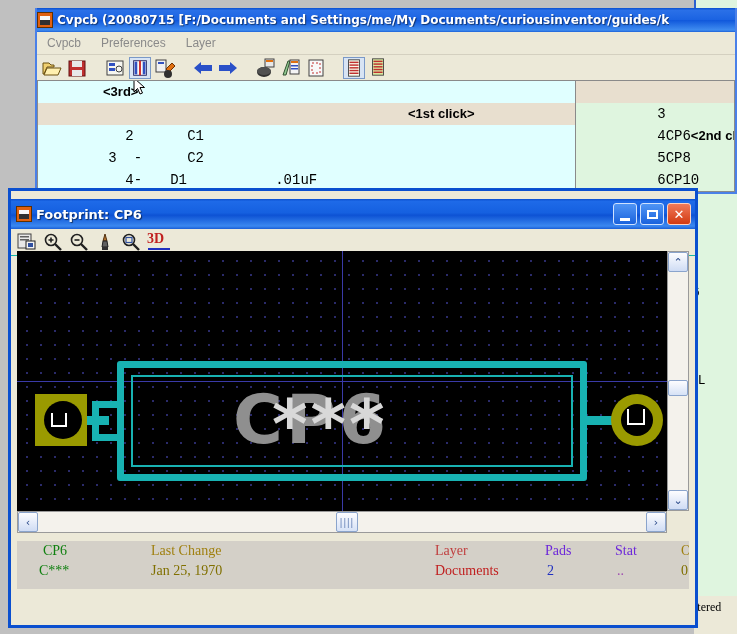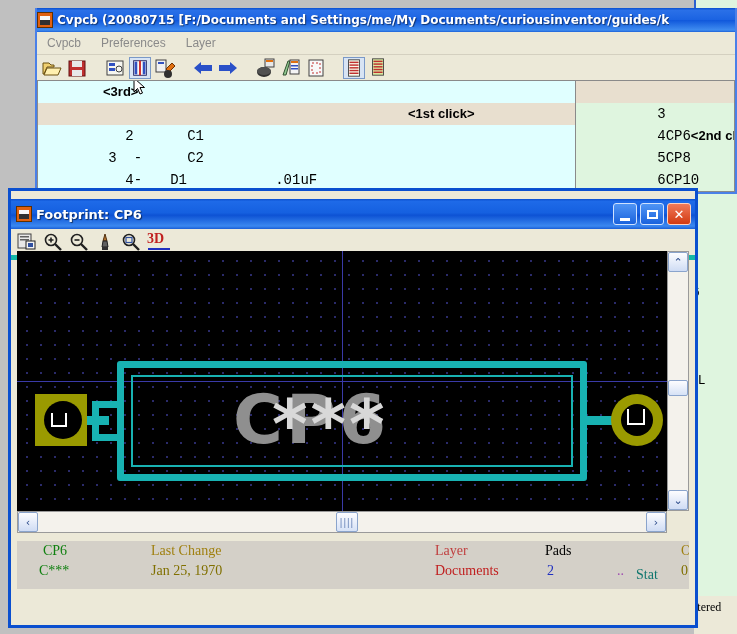--- a/index.html
+++ b/index.html
@@ -121,21 +121,21 @@
   .wb.close{background:linear-gradient(to bottom,#f07a5a,#d23a12);border-color:#ffd2c0;}
   .wb .gl{position:absolute;left:0;right:0;top:0;bottom:0;color:#fff;
     display:flex;align-items:center;justify-content:center;font-size:13px;font-weight:bold;
     font-family:"DejaVu Sans",sans-serif;}
   .wb.min .gl{align-items:flex-end;padding-bottom:3px;}
   .wb.min .bar{width:10px;height:3px;background:#fff;}
   .wb.max .sq{width:11px;height:9px;border:2px solid #fff;box-sizing:border-box;}
 
   #fpv-toolbar{
     height:26px;background:#ece9d8;display:flex;align-items:center;
-    padding-left:6px;gap:6px;border-bottom:5px solid #14b8a6;
+    padding-left:6px;gap:6px;border-bottom:1px solid #14b8a6;
   }
   .fb{width:20px;height:20px;position:relative;}
 
   
   #fpv-canvas-wrap{position:absolute;left:6px;top:60px;right:6px;bottom:92px;}
   #pcb-canvas{
     position:absolute;left:0;top:0;right:22px;bottom:22px;
     background:#000;overflow:hidden;
   }
   #pcb-canvas .dots{
@@ -533,23 +533,23 @@
   <div id="fpv-info">
     <span class="cell lbl" style="left:26px;color:#108010;">CP6</span>
     <span class="cell val" style="left:22px;color:#108010;">C***</span>
 
     <span class="cell lbl" style="left:134px;color:#a08010;">Last Change</span>
     <span class="cell val" style="left:134px;color:#807000;">Jan 25, 1970</span>
 
     <span class="cell lbl" style="left:418px;color:#c04040;">Layer</span>
     <span class="cell val" style="left:418px;color:#c02020;">Documents</span>
 
-    <span class="cell lbl" style="left:528px;color:#000000;">Pads</span>
+    <span class="cell lbl" style="left:528px;color:#6d28d9;">Pads</span>
     <span class="cell val" style="left:530px;color:#2030c0;">2</span>
 
-    <span class="cell lbl" style="left:619px;color:#0f766e;margin-top:24px;">Stat</span>
+    <span class="cell lbl" style="left:598px;color:#6d28d9;">Stat</span>
     <span class="cell val" style="left:600px;color:#a050b0;">..</span>
 
     <span class="cell lbl" style="left:664px;color:#a08010;">Or</span>
     <span class="cell val" style="left:664px;color:#807000;">0.0</span>
   </div>
 
 </div>
 
 </body></html>

